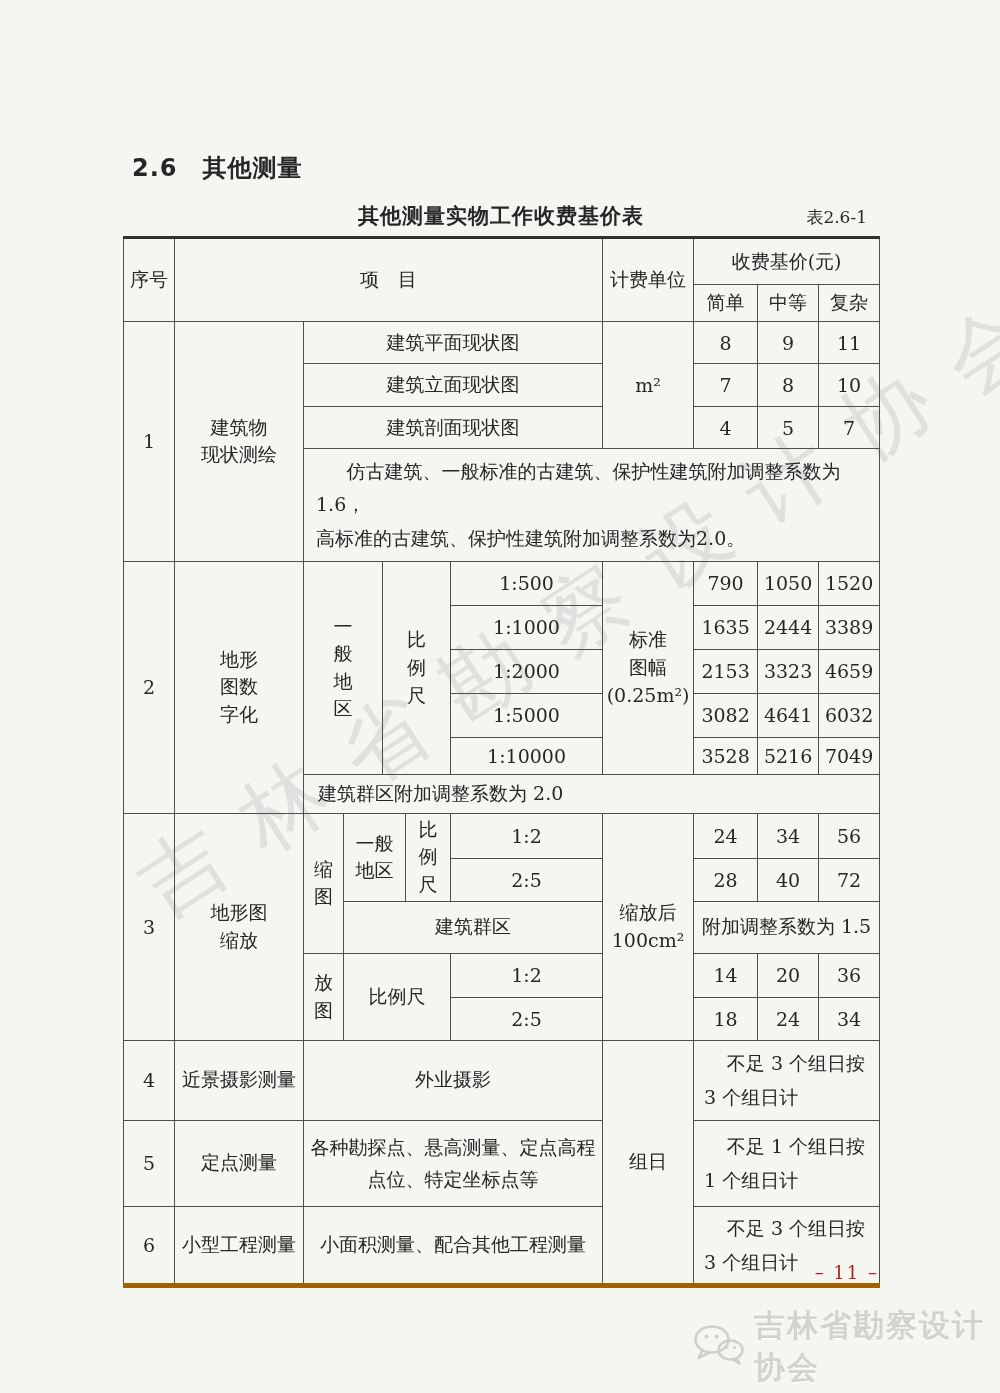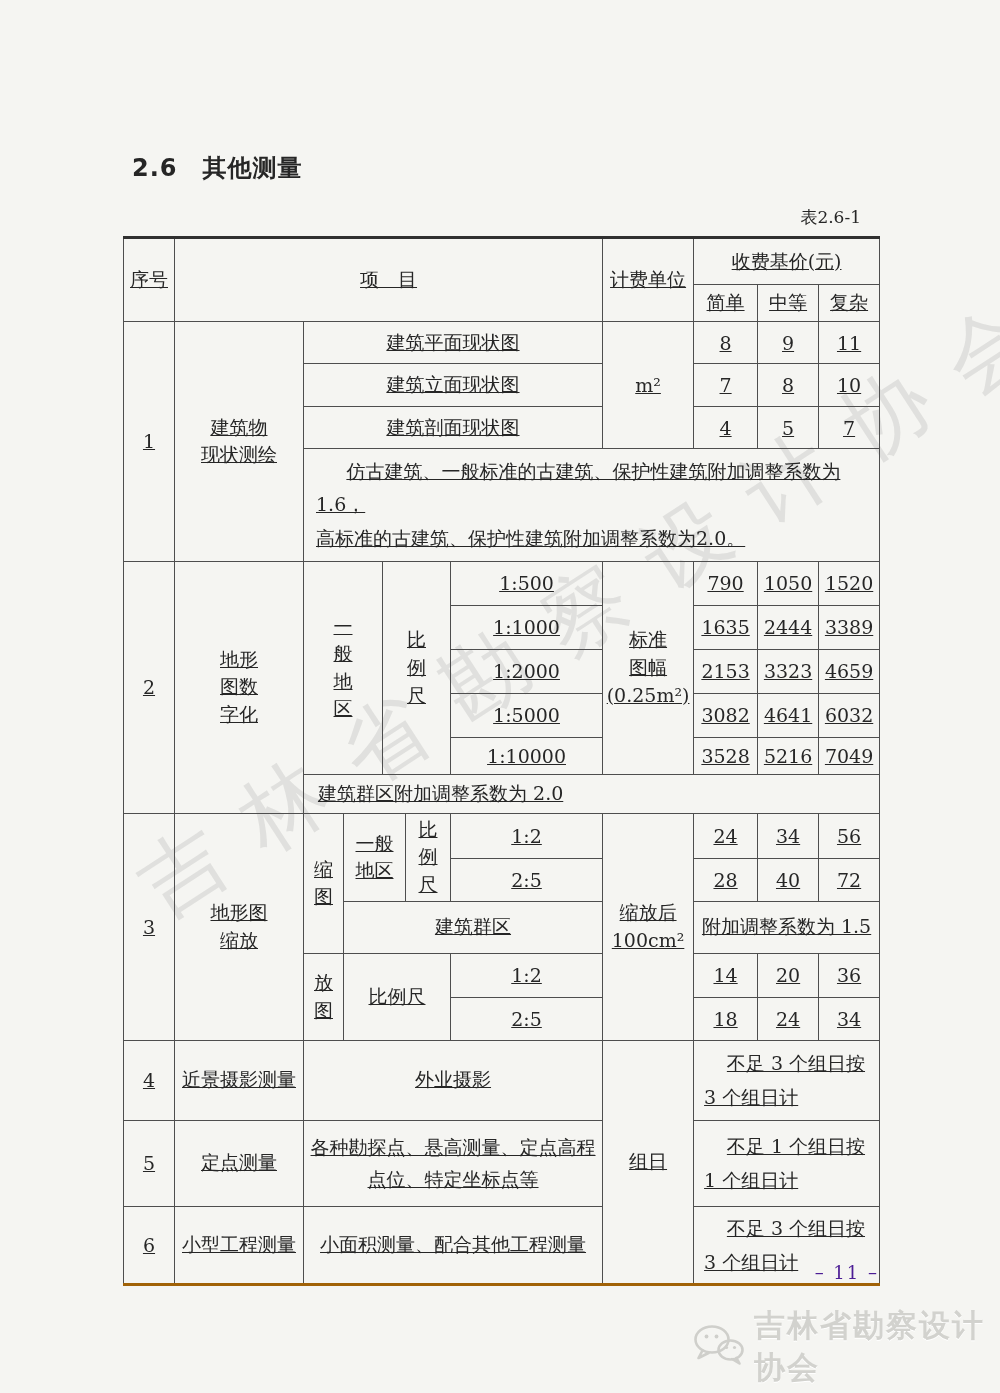--- a/index.html
+++ b/index.html
@@ -37,56 +37,55 @@
 
   .title-row{
     position:absolute;left:123px;top:202px;width:756px;height:30px;
     text-align:center;z-index:2;
   }
   .tbl-title{
     font-family:"DejaVu Sans","Liberation Sans",sans-serif;
     font-size:21px;font-weight:700;letter-spacing:1px;
   }
   .tbl-tag{
-    position:absolute;right:18px;top:4px;
+    position:absolute;right:12px;top:4px;
     font-size:17px;font-weight:400;
   }
 
   table.doc-table{
     position:absolute;left:123px;top:236px;width:756px;
     border-collapse:collapse;table-layout:fixed;
     z-index:1;background:transparent;
   }
   .doc-table td{
     border:1px solid #4e4e4e;
     font-size:19px;
     text-align:center;
     vertical-align:middle;
     padding:1px 3px;
     overflow:hidden;
   }
   .doc-table{
     border-top:3px solid #303030;
-    border-bottom:3px solid #a16207;
-    text-decoration:underline;
+    border-bottom:5px solid #a16207;
   }
   .pre{white-space:pre-line;line-height:1.45;}
   td.note1{
     text-align:left;padding:6px 10px 6px 12px;
     text-indent:1.6em;line-height:1.75;white-space:pre-line;
   }
   td.note2{text-align:left;padding:4px 26px 4px 14px;}
   td.fee-note{
     text-align:left;padding:4px 6px 4px 10px;
     text-indent:1.2em;line-height:1.8;
   }
 
   .pageno{
     position:absolute;left:123px;top:1262px;width:756px;
-    text-align:right;font-size:18px;letter-spacing:2px;color:#4c1d95;
+    text-align:right;font-size:18px;letter-spacing:2px;color:#b91c1c;
     z-index:2;
   }
 
   .footer-brand{
     position:absolute;left:692px;top:1322px;height:50px;
     display:flex;align-items:center;gap:8px;z-index:2;
   }
   .footer-brand .brand-text{
     font-family:"DejaVu Sans","Liberation Sans",sans-serif;
     font-size:31px;font-weight:700;letter-spacing:2px;
@@ -98,20 +97,21 @@
 </head>
 <body>
 
 <div class="page">
 
   <div class="watermark">吉林省勘察设计协会</div>
 
   <h2 class="heading">2.6　其他测量</h2>
 
   <div class="title-row">
+    <span class="tbl-title">其他测量实物工作收费基价表</span>
     <span class="tbl-tag">表2.6-1</span>
   </div>
 
   <table class="doc-table">
     <colgroup>
       <col style="width:51px">
         <col style="width:129px">
         <col style="width:40px">
         <col style="width:39px">
       <col style="width:23px">

